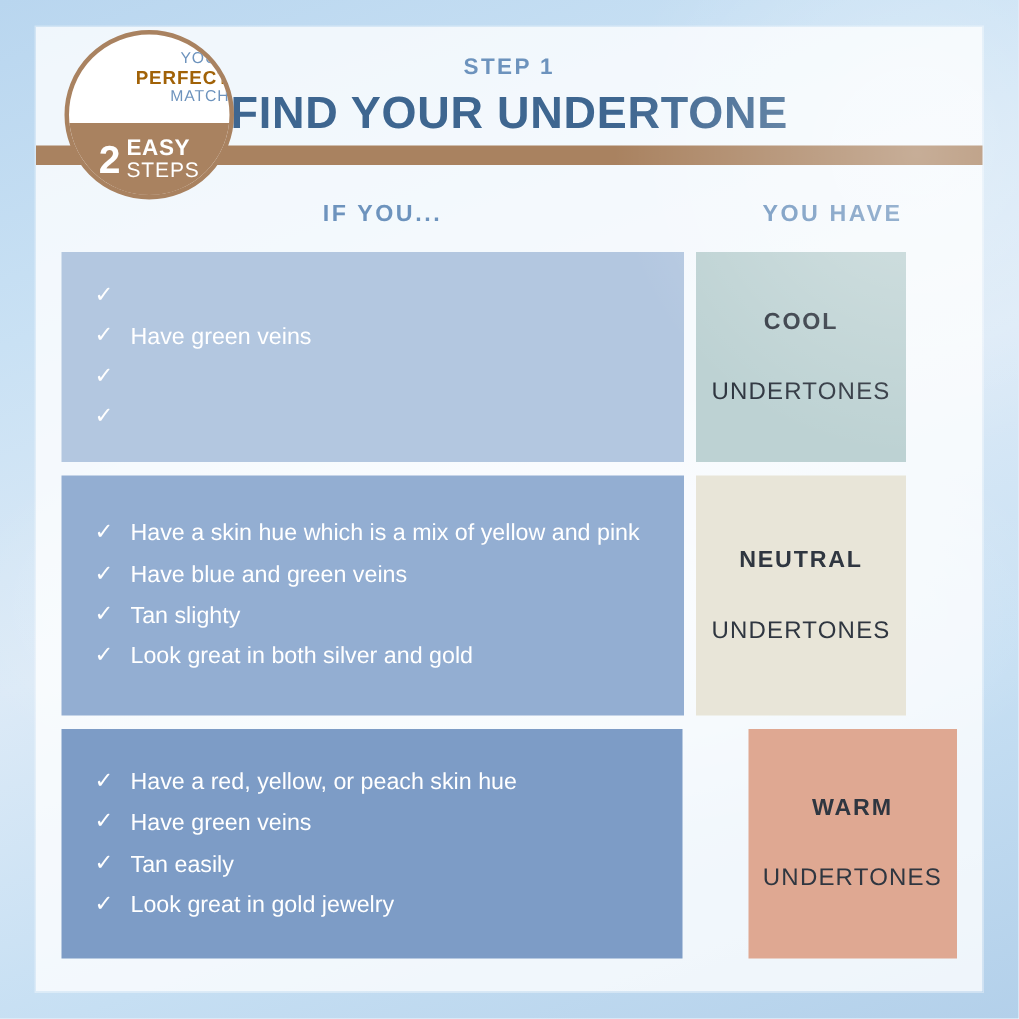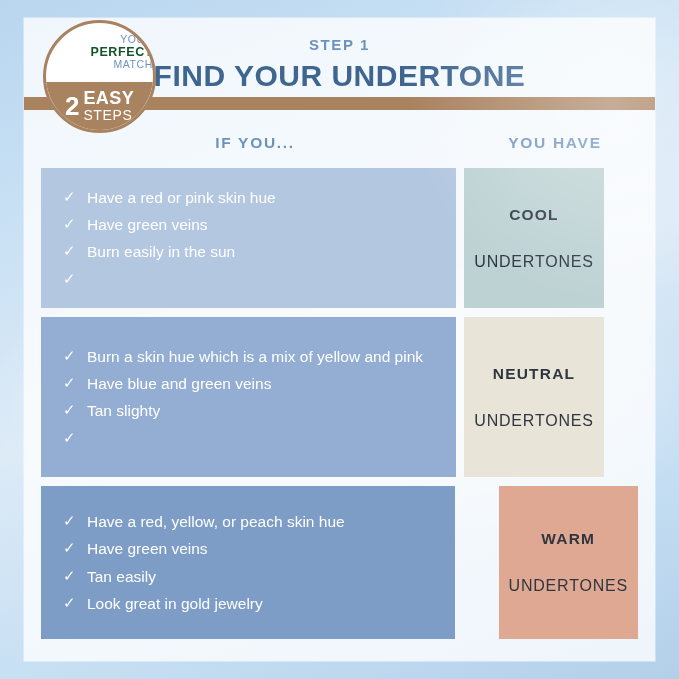--- a/index.html
+++ b/index.html
@@ -111,21 +111,21 @@
     justify-content: center;
     line-height: 1.12;
   }
   .badge-top .b-small {
     font-size: 10.5px;
     color: #6d93bd;
     letter-spacing: 0.6px;
   }
   .badge-top .b-strong {
     font-size: 12.5px;
-    color: #14532d;
+    color: #a16207;
     font-weight: bold;
     letter-spacing: 0.6px;
   }
   .badge-bottom {
     position: absolute;
     left: 0;
     bottom: 0;
     width: 100%;
     height: 45%;
     background: #a98260;
@@ -140,21 +140,21 @@
     font-weight: bold;
     line-height: 1;
   }
   .badge-bottom .words {
     display: flex;
     flex-direction: column;
     line-height: 1.05;
     text-align: left;
   }
   .badge-bottom .words span:first-child {
-    font-size: 18px;
+    font-size: 15px;
     font-weight: bold;
     letter-spacing: 0.4px;
   }
   .badge-bottom .words span:last-child {
     font-size: 14px;
     letter-spacing: 0.6px;
   }
 
   
   .col-heads {
@@ -286,56 +286,55 @@
     <div class="col-head left">IF YOU...</div>
     <div class="col-head right">YOU HAVE</div>
   </div>
 
   <div class="rows">
 
     <div class="row r0">
       <div class="left-panel">
         <div class="item">
           <span class="check">✓</span>
-          <span class="txt">Have a red or pink skin hue</span>
         </div>
         <div class="item">
           <span class="check">✓</span>
           <span class="txt">Have green veins</span>
         </div>
         <div class="item">
           <span class="check">✓</span>
-          <span class="txt">Burn easily in the sun</span>
         </div>
         <div class="item">
           <span class="check">✓</span>
         </div>
       </div>
       <div class="swatch">
         <div class="s-title">COOL</div>
         <div class="s-sub">UNDERTONES</div>
       </div>
     </div>
 
     <div class="row r1">
       <div class="left-panel">
         <div class="item">
           <span class="check">✓</span>
-          <span class="txt">Burn a skin hue which is a mix of yellow and pink</span>
+          <span class="txt">Have a skin hue which is a mix of yellow and pink</span>
         </div>
         <div class="item">
           <span class="check">✓</span>
           <span class="txt">Have blue and green veins</span>
         </div>
         <div class="item">
           <span class="check">✓</span>
           <span class="txt">Tan slighty</span>
         </div>
         <div class="item">
           <span class="check">✓</span>
+          <span class="txt">Look great in both silver and gold</span>
         </div>
       </div>
       <div class="swatch">
         <div class="s-title">NEUTRAL</div>
         <div class="s-sub">UNDERTONES</div>
       </div>
     </div>
 
     <div class="row r2">
       <div class="left-panel">

